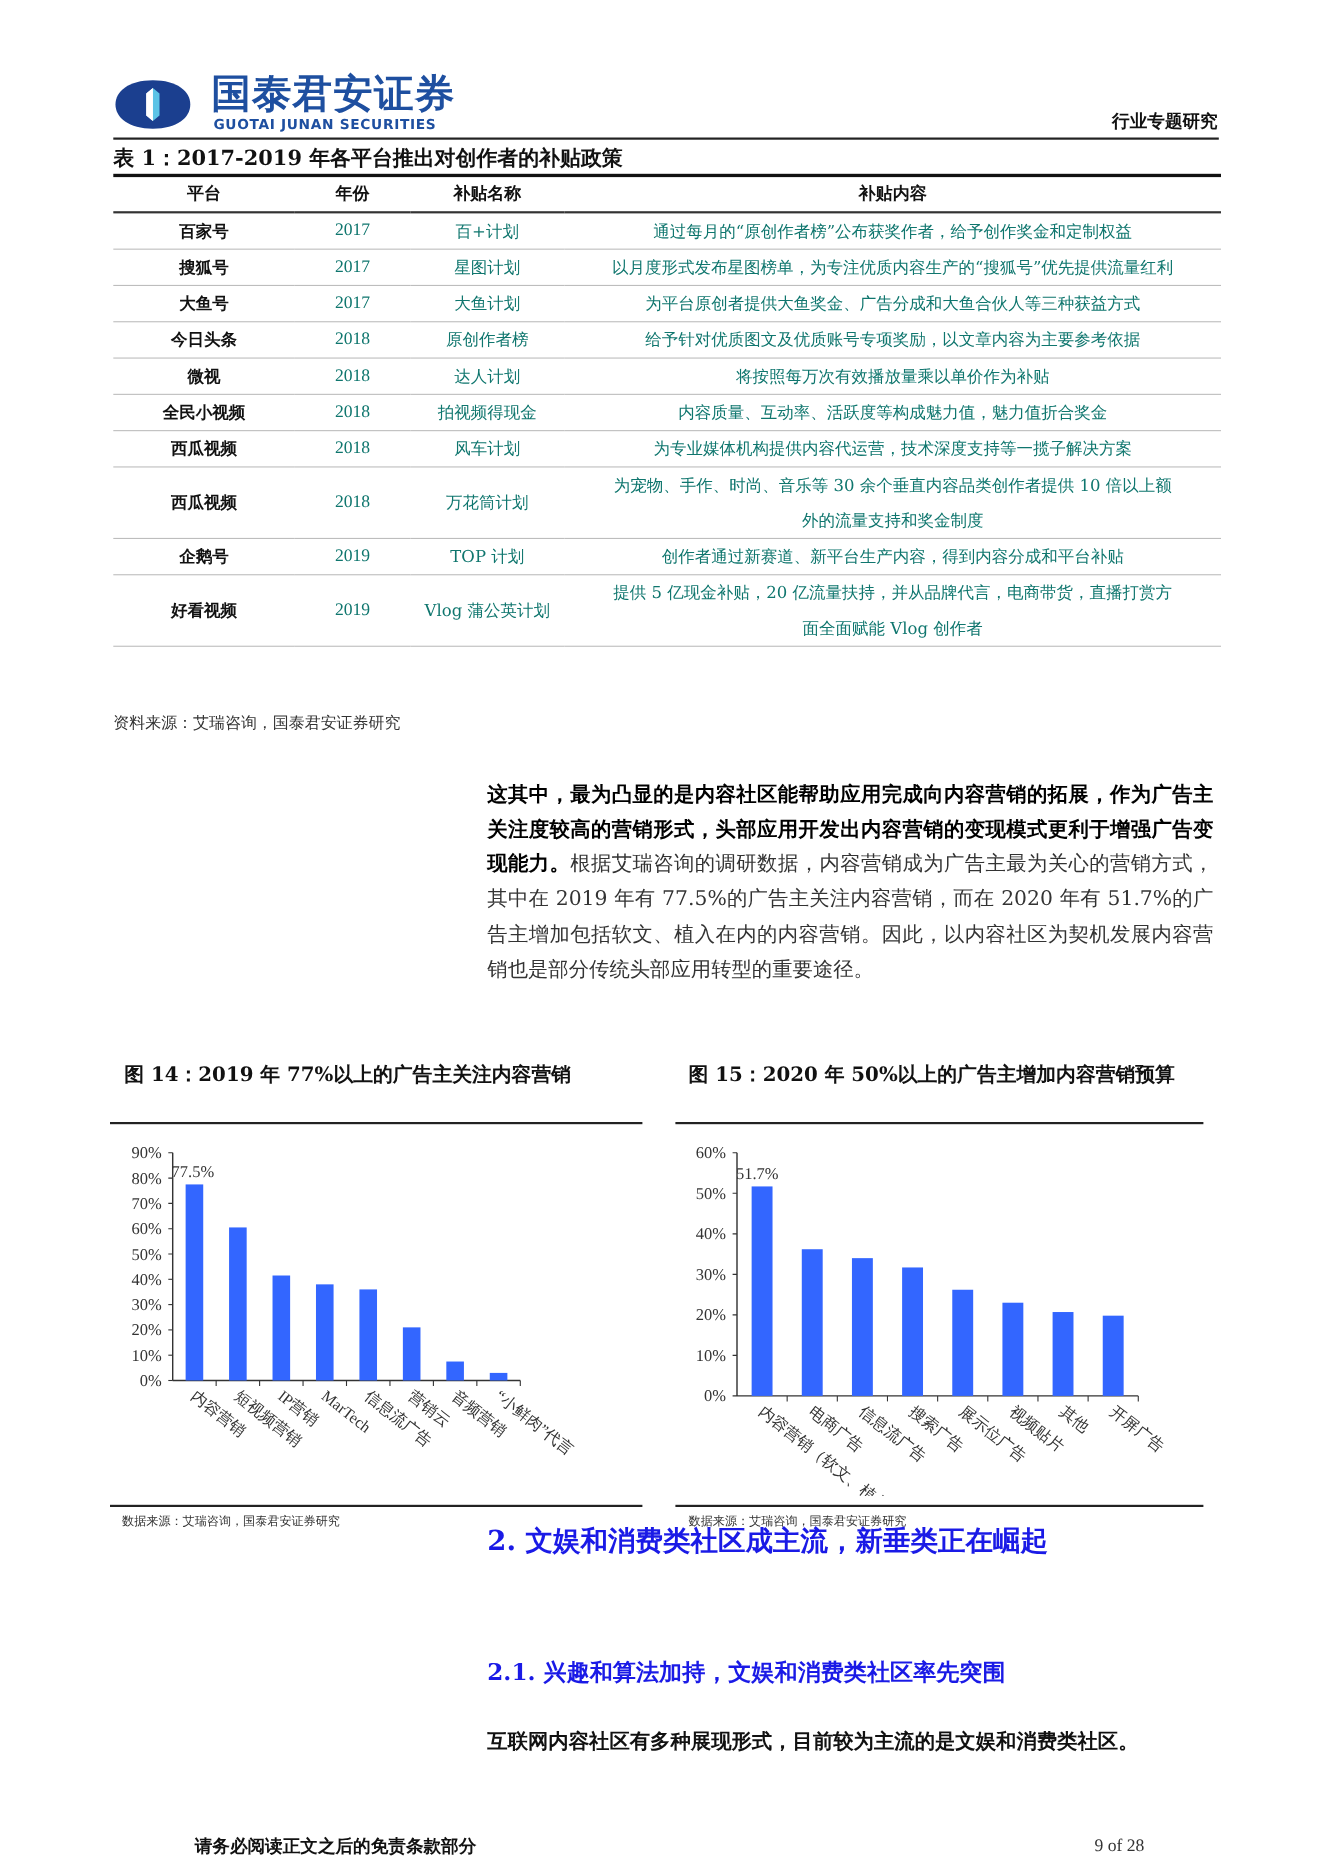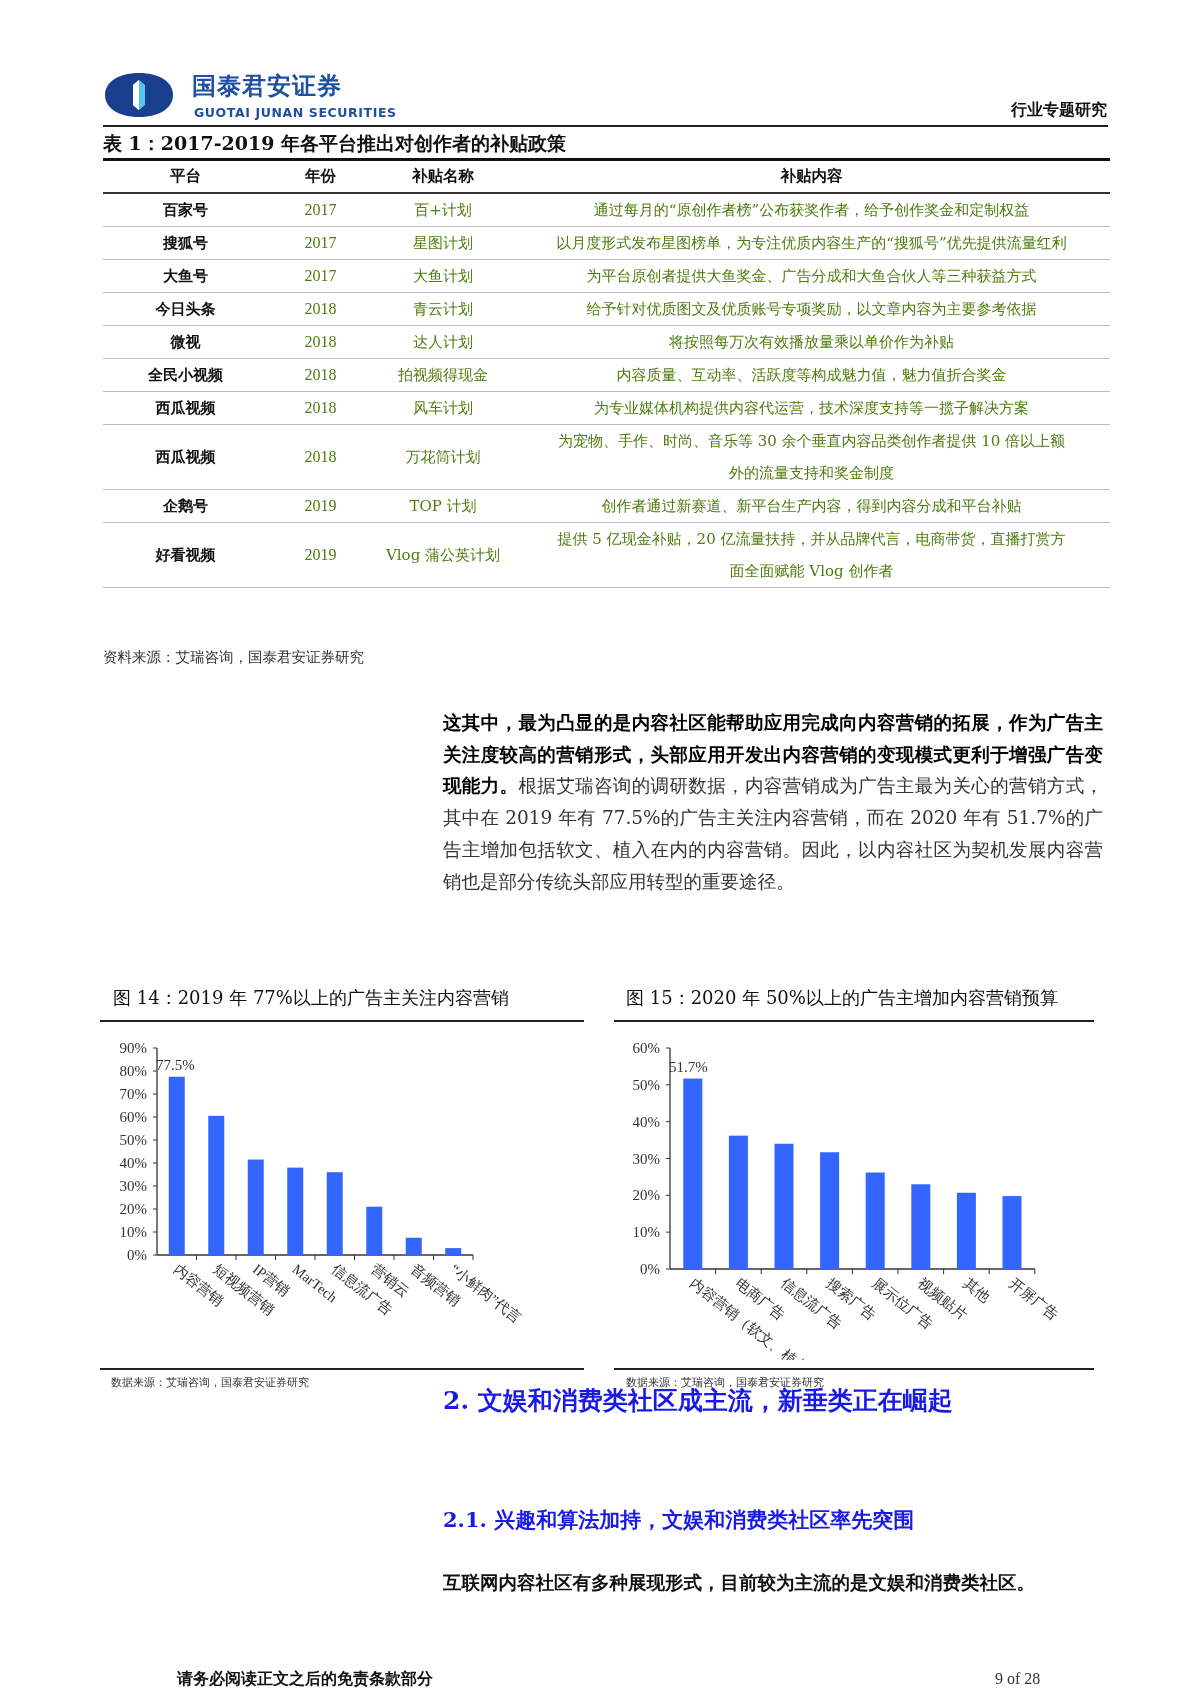--- a/index.html
+++ b/index.html
@@ -3,49 +3,49 @@
 <meta charset="utf-8">
 <style>
   html, body { margin: 0; padding: 0; background: #ffffff; }
   body { width: 1200px; height: 1698px; position: relative; overflow: hidden;
          font-family: "DejaVu Serif", "Liberation Serif", serif; color: #111; }
   .abs { position: absolute; }
 
   
   .logo-mark { left: 103px; top: 71px; width: 72px; height: 48px; }
   .logo-cn { left: 192px; top: 66px; font-family: "DejaVu Sans", sans-serif; font-weight: bold;
-             font-size: 24px; color: #1e4fa0; letter-spacing: 1px; line-height: 40px; }
+             font-size: 36px; color: #1e4fa0; letter-spacing: 1px; line-height: 40px; }
   .logo-en { left: 194px; top: 105px; font-family: "DejaVu Sans", sans-serif; font-weight: bold;
              font-size: 12.5px; color: #1e4fa0; letter-spacing: 0.6px; }
   .header-tag { right: 93px; top: 100px; font-weight: bold; font-size: 16px; color: #111; }
   .header-rule { left: 103px; top: 125px; width: 1005px; height: 2px; background: #222; }
 
   
   .table-title { left: 103px; top: 131px; font-size: 19px; font-weight: bold; }
   .tbl { left: 103px; top: 158px; width: 1007px; border-collapse: collapse;
          font-size: 15px; }
   .tbl-top-rule { left: 103px; top: 158px; width: 1007px; height: 3px; background: #111; }
   .tbl table { border-collapse: collapse; width: 1007px; }
   .tbl th { font-weight: bold; height: 31px; padding: 0; font-size: 15.5px;
             border-bottom: 2px solid #333; }
-  .tbl td { text-align: center; padding: 0; border-bottom: 1px solid #bdbdbd; color: #4d7c0f;
+  .tbl td { text-align: center; padding: 0; border-bottom: 1px solid #bdbdbd; color: #0f766e;
             line-height: 32px; }
   .tbl td.platform { font-weight: bold; color: #111; }
   .tbl tr.last td { border-bottom: 2px solid #222; }
   .tbl td.content { padding: 0 6px; }
   .tbl td.year { font-family: "Liberation Serif", serif; font-size: 16px; }
   .source1 { left: 103px; top: 648px; font-size: 14.5px; color: #333; }
 
   
   .para { left: 443px; top: 707px; width: 660px; font-size: 18.5px; line-height: 31.7px;
           text-align: justify; color: #333; }
   .para b { color: #000; }
 
   
-  .fig-title { font-size: 18px; font-weight: normal; line-height: 31px; margin-top: 20px; }
+  .fig-title { font-size: 18px; font-weight: bold; line-height: 31px; }
   .fig-rule { height: 2px; background: #222; }
   .fig-src { font-size: 11px; color: #333; }
   .chart-svg { position: absolute; }
   .chart-svg text { font-family: "Liberation Serif", serif; }
 
   
   .h2 { left: 443px; top: 1384px; font-size: 25px; font-weight: bold; color: #1a1ae6; }
   .h3 { left: 443px; top: 1506px; font-size: 21px; font-weight: bold; color: #1a1ae6; }
   .lead { left: 443px; top: 1570px; font-size: 18.5px; font-weight: bold; color: #111; }
 
@@ -100,21 +100,21 @@
       </tr>
       <tr>
         <td class="platform">大鱼号</td>
         <td class="year">2017</td>
         <td>大鱼计划</td>
         <td class="content">为平台原创者提供大鱼奖金、广告分成和大鱼合伙人等三种获益方式</td>
       </tr>
       <tr>
         <td class="platform">今日头条</td>
         <td class="year">2018</td>
-        <td>青云计划</td>
+        <td>原创作者榜</td>
         <td class="content">给予针对优质图文及优质账号专项奖励，以文章内容为主要参考依据</td>
       </tr>
       <tr>
         <td class="platform">微视</td>
         <td class="year">2018</td>
         <td>达人计划</td>
         <td class="content">将按照每万次有效播放量乘以单价作为补贴</td>
       </tr>
       <tr>
         <td class="platform">全民小视频</td>

